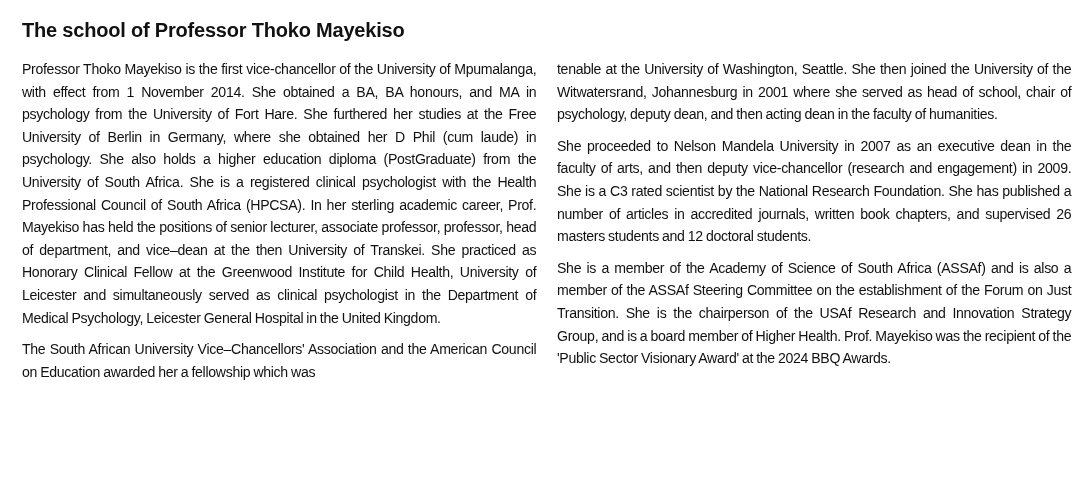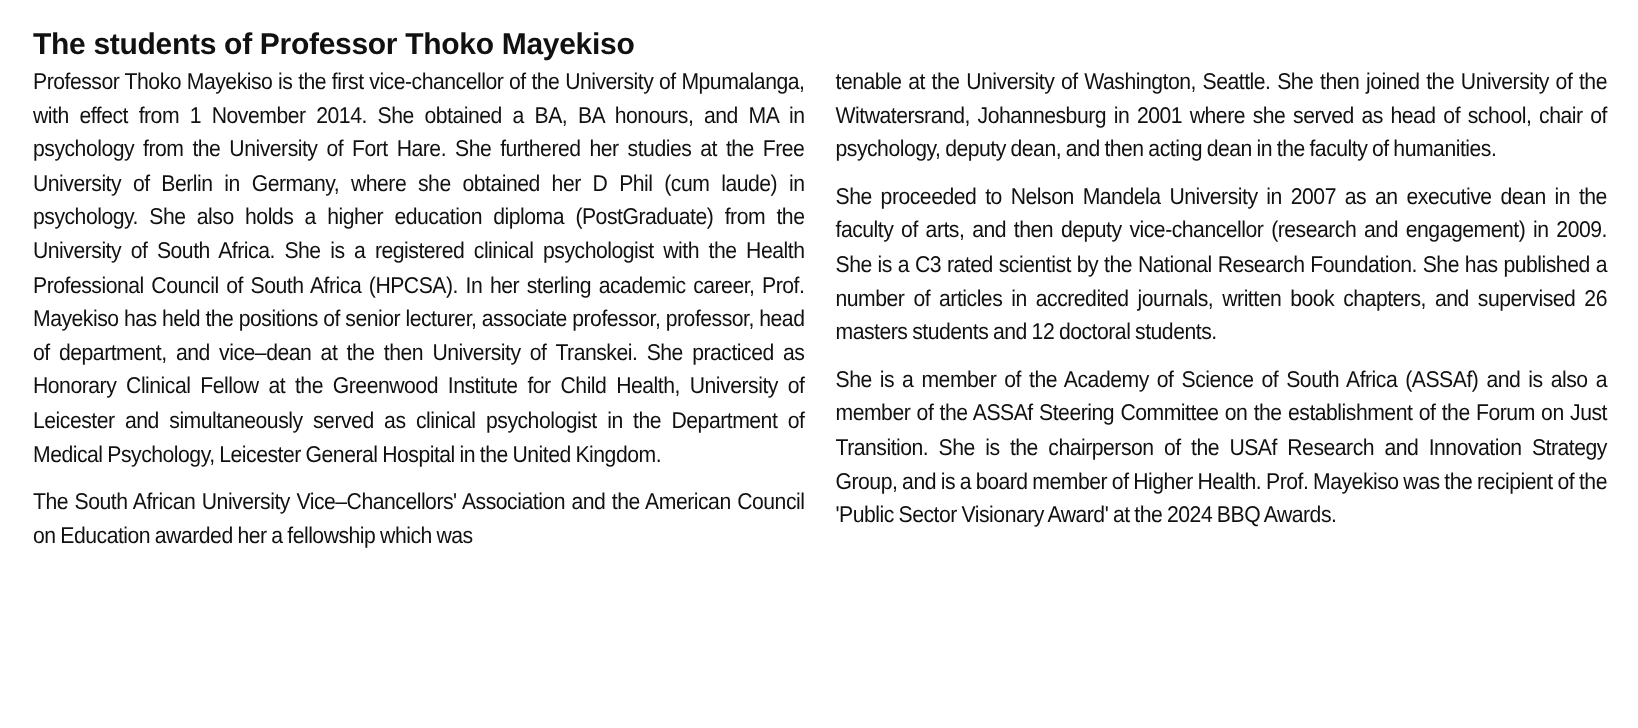--- a/index.html
+++ b/index.html
@@ -1,30 +1,30 @@
 <!DOCTYPE html>
 <html><head>
 <meta charset="utf-8">
 <style>
   html, body { margin: 0; padding: 0; background: #ffffff; }
   body { width: 1092px; height: 485px; overflow: hidden; position: relative;
          font-family: "Liberation Sans", sans-serif; color: #111111; }
   .title { position: absolute; left: 22px; top: 19px; margin: 0;
            font-size: 20px; font-weight: bold; letter-spacing: -0.2px; }
-  .col { position: absolute; top: 44px; width: 514px; }
+  .col { position: absolute; top: 58px; width: 514px; }
   .col.left { left: 22px; }
   .col.right { left: 557px; }
   .col p { margin: 0 0 9px 0; font-size: 15.2px; line-height: 22.6px;
            text-align: justify; letter-spacing: -0.35px; word-spacing: -0.5px;
            transform: scaleX(0.93); transform-origin: left top; width: 553px; }
 </style>
 </head>
 <body>
 
-<h1 class="title">The students of Professor Thoko Mayekiso</h1>
+<h1 class="title">The school of Professor Thoko Mayekiso</h1>
 
 <div class="col left">
   <p>Professor Thoko Mayekiso is the first vice-chancellor of the University of Mpumalanga, with effect from 1 November 2014. She obtained a BA, BA honours, and MA in psychology from the University of Fort Hare. She furthered her studies at the Free University of Berlin in Germany, where she obtained her D Phil (cum laude) in psychology. She also holds a higher education diploma (PostGraduate) from the University of South Africa. She is a registered clinical psychologist with the Health Professional Council of South Africa (HPCSA). In her sterling academic career, Prof. Mayekiso has held the positions of senior lecturer, associate professor, professor, head of department, and vice–dean at the then University of Transkei. She practiced as Honorary Clinical Fellow at the Greenwood Institute for Child Health, University of Leicester and simultaneously served as clinical psychologist in the Department of Medical Psychology, Leicester General Hospital in the United Kingdom.</p>
   <p>The South African University Vice–Chancellors' Association and the American Council on Education awarded her a fellowship which was</p>
 </div>
 
 <div class="col right">
   <p>tenable at the University of Washington, Seattle. She then joined the University of the Witwatersrand, Johannesburg in 2001 where she served as head of school, chair of psychology, deputy dean, and then acting dean in the faculty of humanities.</p>
   <p>She proceeded to Nelson Mandela University in 2007 as an executive dean in the faculty of arts, and then deputy vice-chancellor (research and engagement) in 2009. She is a C3 rated scientist by the National Research Foundation. She has published a number of articles in accredited journals, written book chapters, and supervised 26 masters students and 12 doctoral students.</p>
   <p>She is a member of the Academy of Science of South Africa (ASSAf) and is also a member of the ASSAf Steering Committee on the establishment of the Forum on Just Transition. She is the chairperson of the USAf Research and Innovation Strategy Group, and is a board member of Higher Health. Prof. Mayekiso was the recipient of the 'Public Sector Visionary Award' at the 2024 BBQ Awards.</p>

